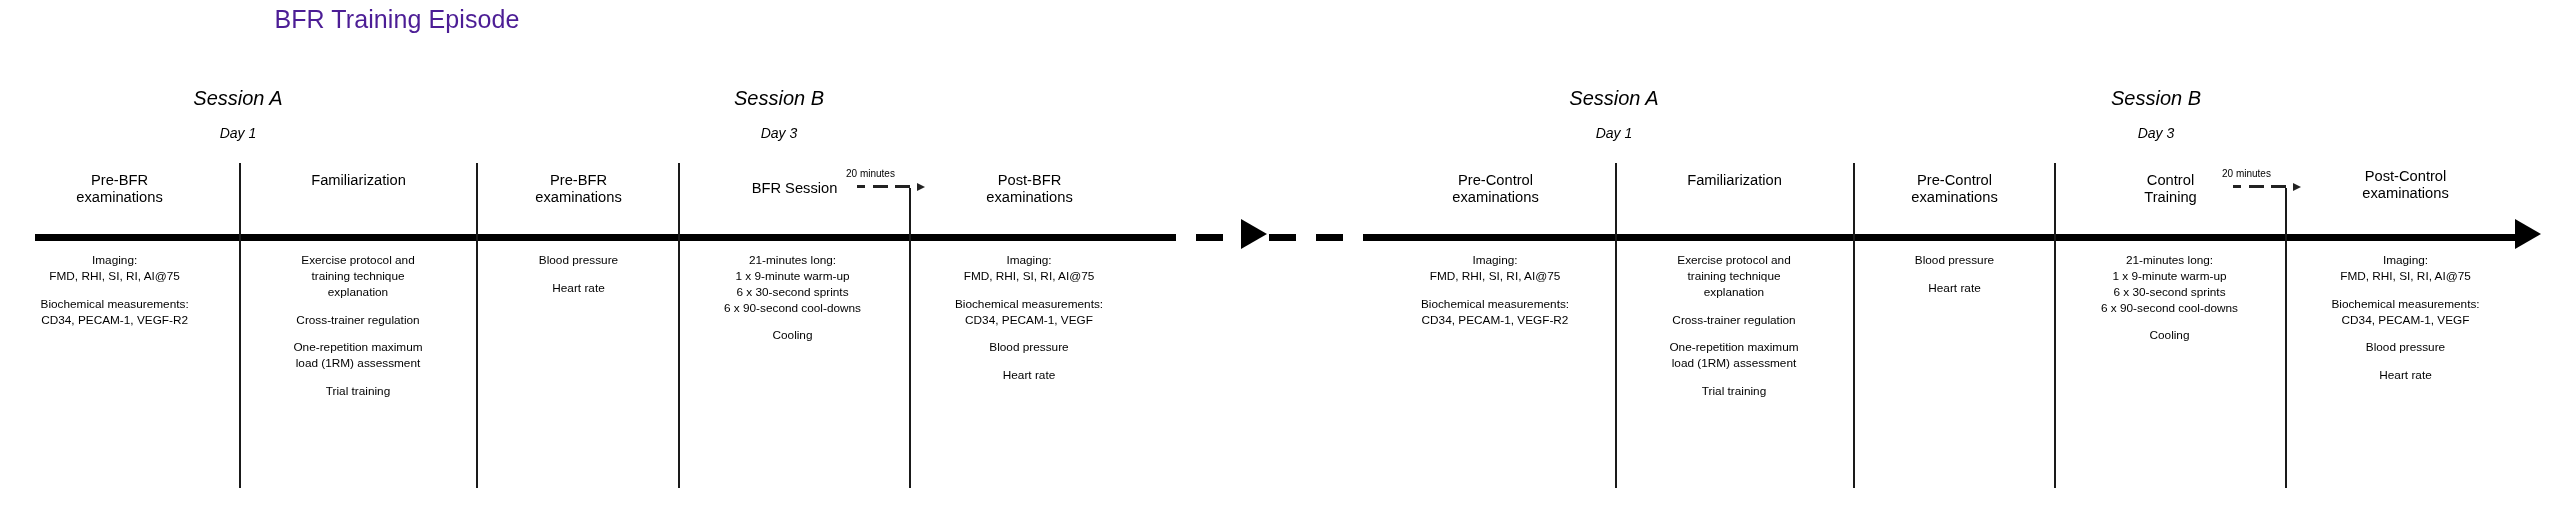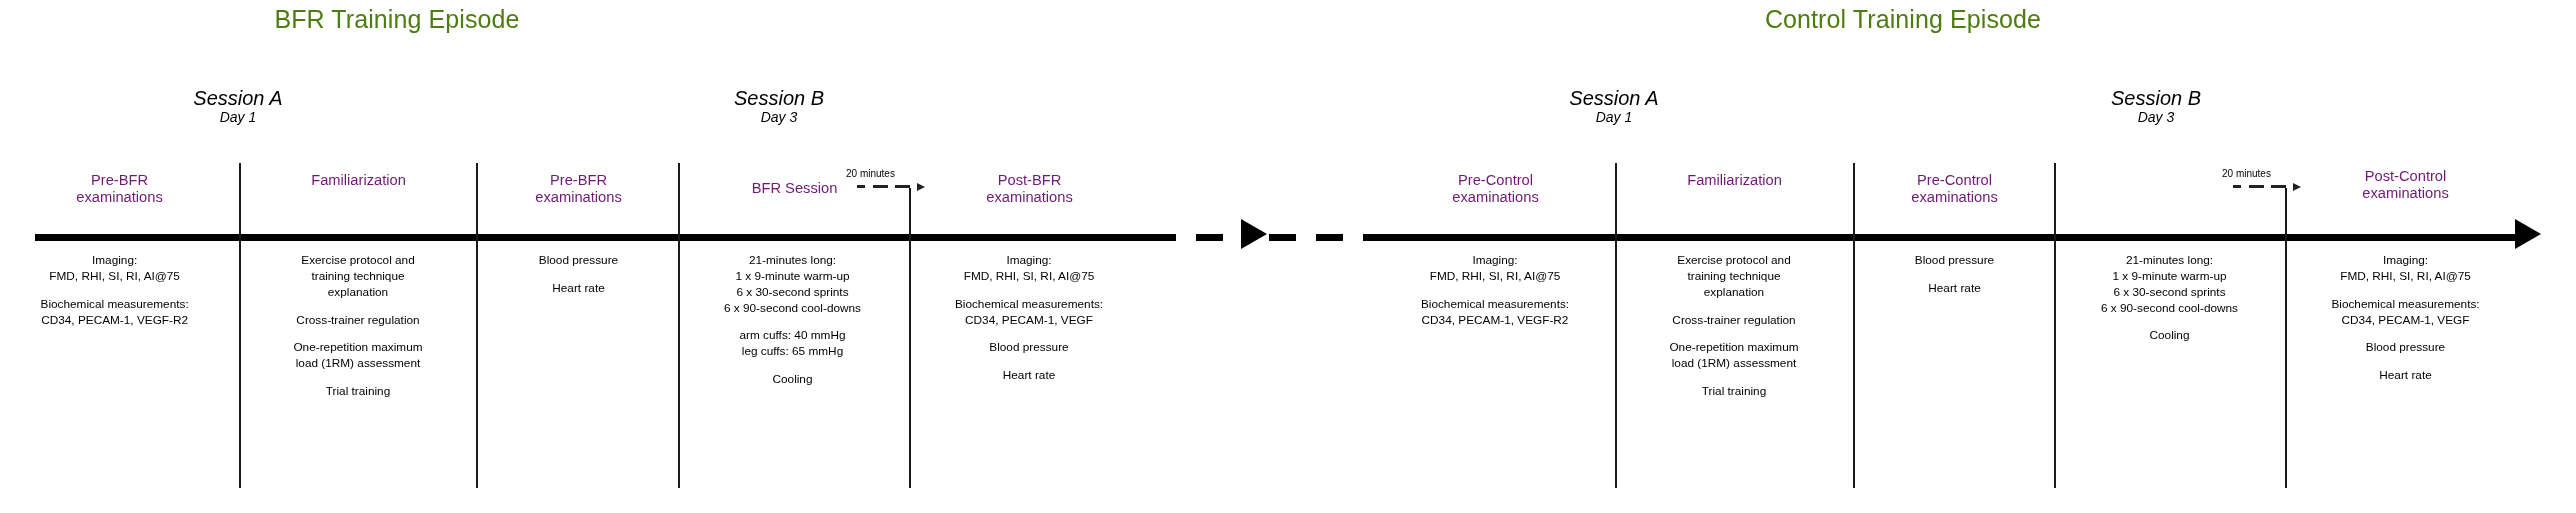--- a/index.html
+++ b/index.html
@@ -18,41 +18,41 @@
   }
 
   
   .episode-title{
     position:absolute;
     font-size:25px;
     font-weight:400;
     letter-spacing:0.1px;
     white-space:nowrap;
     text-align:center;
-    color:#4d7c0f;
+    color:#4c1d95;
   }
 
   
   .session-head{
     position:absolute;
     text-align:center;
     white-space:nowrap;
     color:#000;
     font-style:italic;
   }
   .session-name{
     font-size:20px;
     font-weight:400;
     line-height:1.05;
   }
   .session-day{
     font-size:14px;
     font-weight:400;
     line-height:1.15;
-    margin-top:0;
+    margin-top:16px;
   }
 
   
   .axis-bar{
     position:absolute;
     background:#000;
     height:6.5px;
   }
   .axis-dash{
     position:absolute;
@@ -76,21 +76,21 @@
     width:2.4px;
     background:#1a1a1a;
   }
 
   
   .col-title{
     position:absolute;
     text-align:center;
     font-size:14.7px;
     line-height:1.18;
-    color:#701a75;
+    color:#000000;
   }
   .col-body{
     position:absolute;
     text-align:center;
     font-size:11.8px;
     line-height:1.35;
     color:#000;
   }
   .col-body .para{ margin:0 0 11.8px 0; }
   .col-body .para:last-child{ margin-bottom:0; }
@@ -133,21 +133,20 @@
     color:#000;
   }
 </style>
 </head>
 <body>
 
 <div id="figure">
 
   <div class="episode-title" style="left:0px; top:4.7px; width:794px;">BFR Training Episode</div>
 
-  <div class="episode-title" style="left:1506px; top:4.7px; width:794px;">Control Training Episode</div>
 
   <div class="session-head" style="left:0px; top:88px; width:476px;">
     <div class="session-name">Session A</div>
     <div class="session-day">Day 1</div>
   </div>
 
   <div class="session-head" style="left:476px; top:88px; width:606px;">
     <div class="session-name">Session B</div>
     <div class="session-day">Day 3</div>
   </div>
@@ -258,24 +257,20 @@
     <div>BFR Session</div>
   </div>
   <div class="col-body" style="left:676px; top:253px; width:233px;">
     <div class="para">
       <div>21-minutes long:</div>
       <div>1 x 9-minute warm-up</div>
       <div>6 x 30-second sprints</div>
       <div>6 x 90-second cool-downs</div>
     </div>
     <div class="para">
-      <div>arm cuffs: 40 mmHg</div>
-      <div>leg cuffs: 65 mmHg</div>
-    </div>
-    <div class="para">
       <div>Cooling</div>
     </div>
   </div>
 
   <div class="col-title" style="left:912px; top:172px; width:235px;">
     <div>Post-BFR</div>
     <div>examinations</div>
   </div>
   <div class="col-body" style="left:909px; top:253px; width:240px;">
     <div class="para">
@@ -336,20 +331,24 @@
   </div>
   <div class="col-body" style="left:1855px; top:253px; width:199px;">
     <div class="para">
       <div>Blood pressure</div>
     </div>
     <div class="para">
       <div>Heart rate</div>
     </div>
   </div>
 
+  <div class="col-title" style="left:2056px; top:172px; width:229px;">
+    <div>Control</div>
+    <div>Training</div>
+  </div>
   <div class="col-body" style="left:2053px; top:253px; width:233px;">
     <div class="para">
       <div>21-minutes long:</div>
       <div>1 x 9-minute warm-up</div>
       <div>6 x 30-second sprints</div>
       <div>6 x 90-second cool-downs</div>
     </div>
     <div class="para">
       <div>Cooling</div>
     </div>

